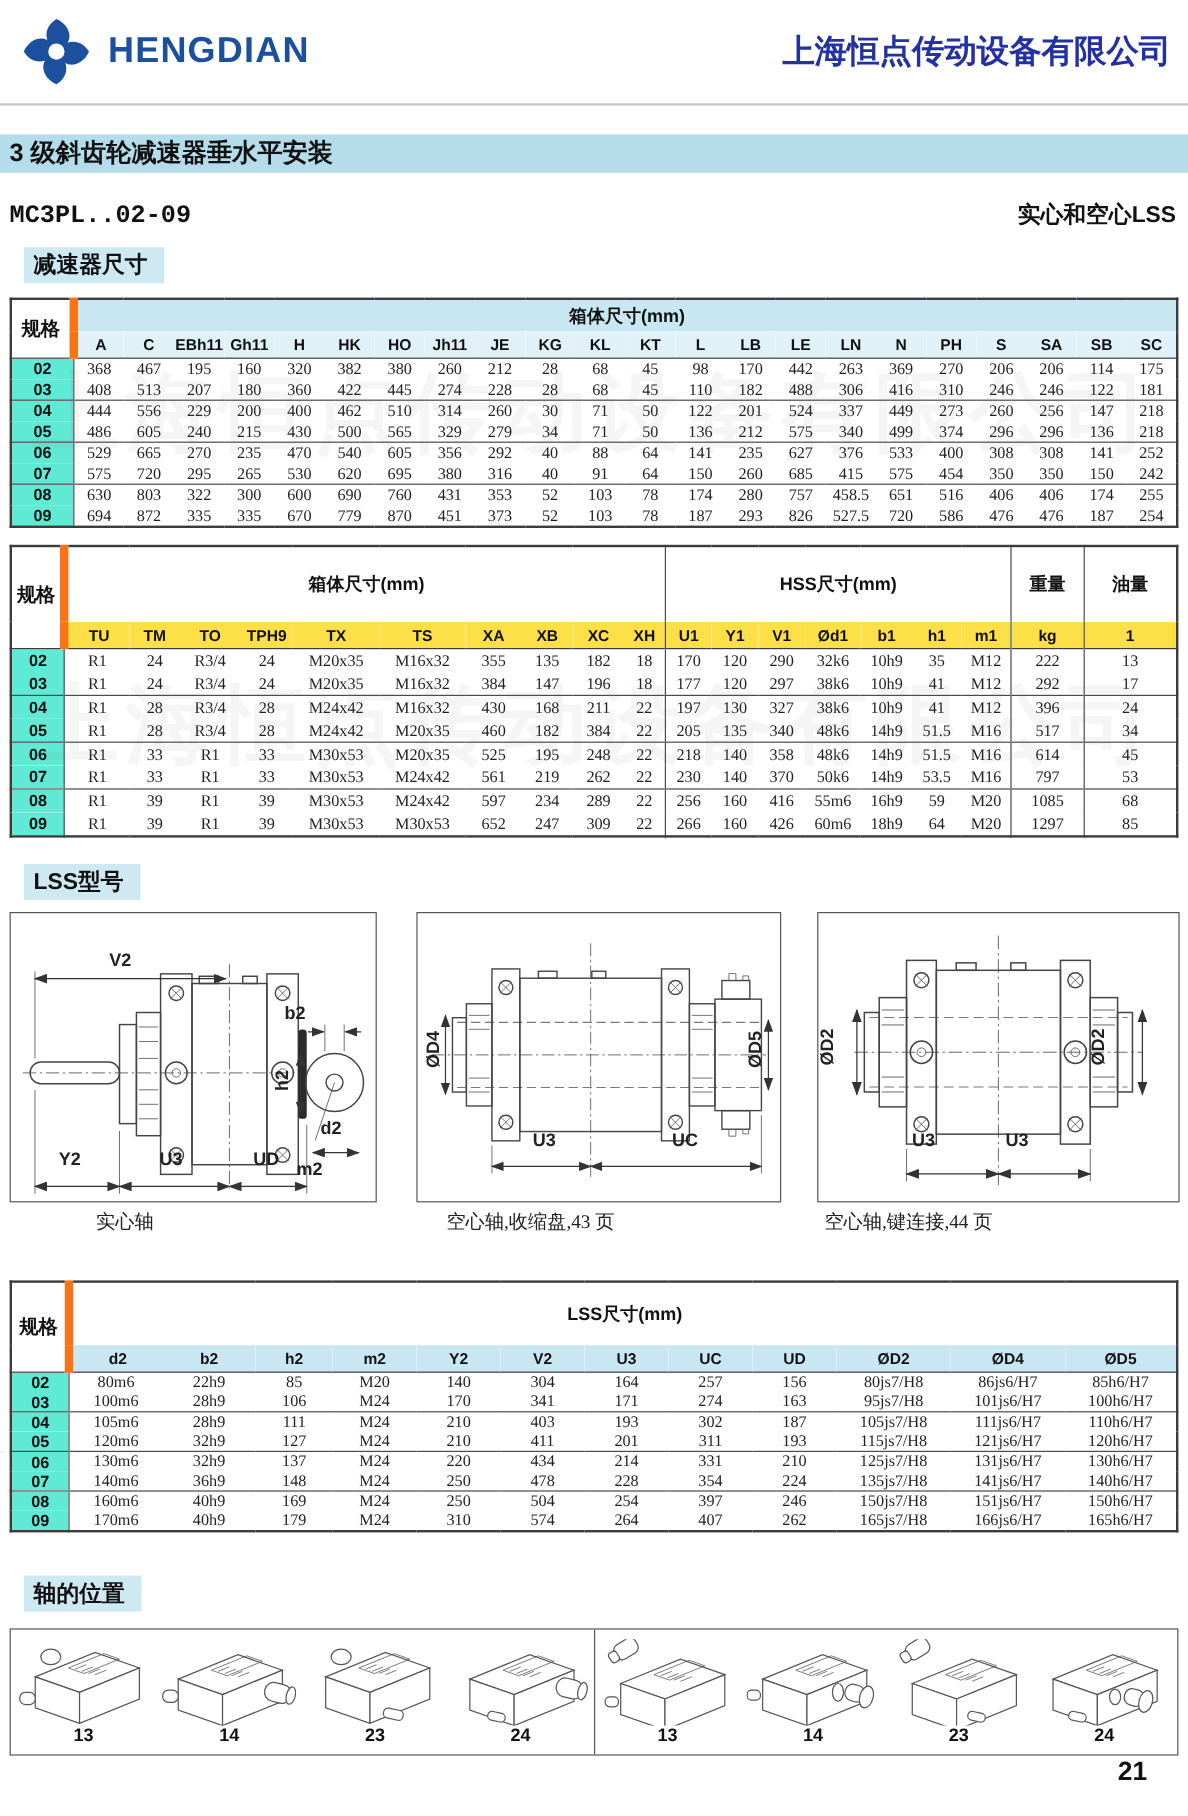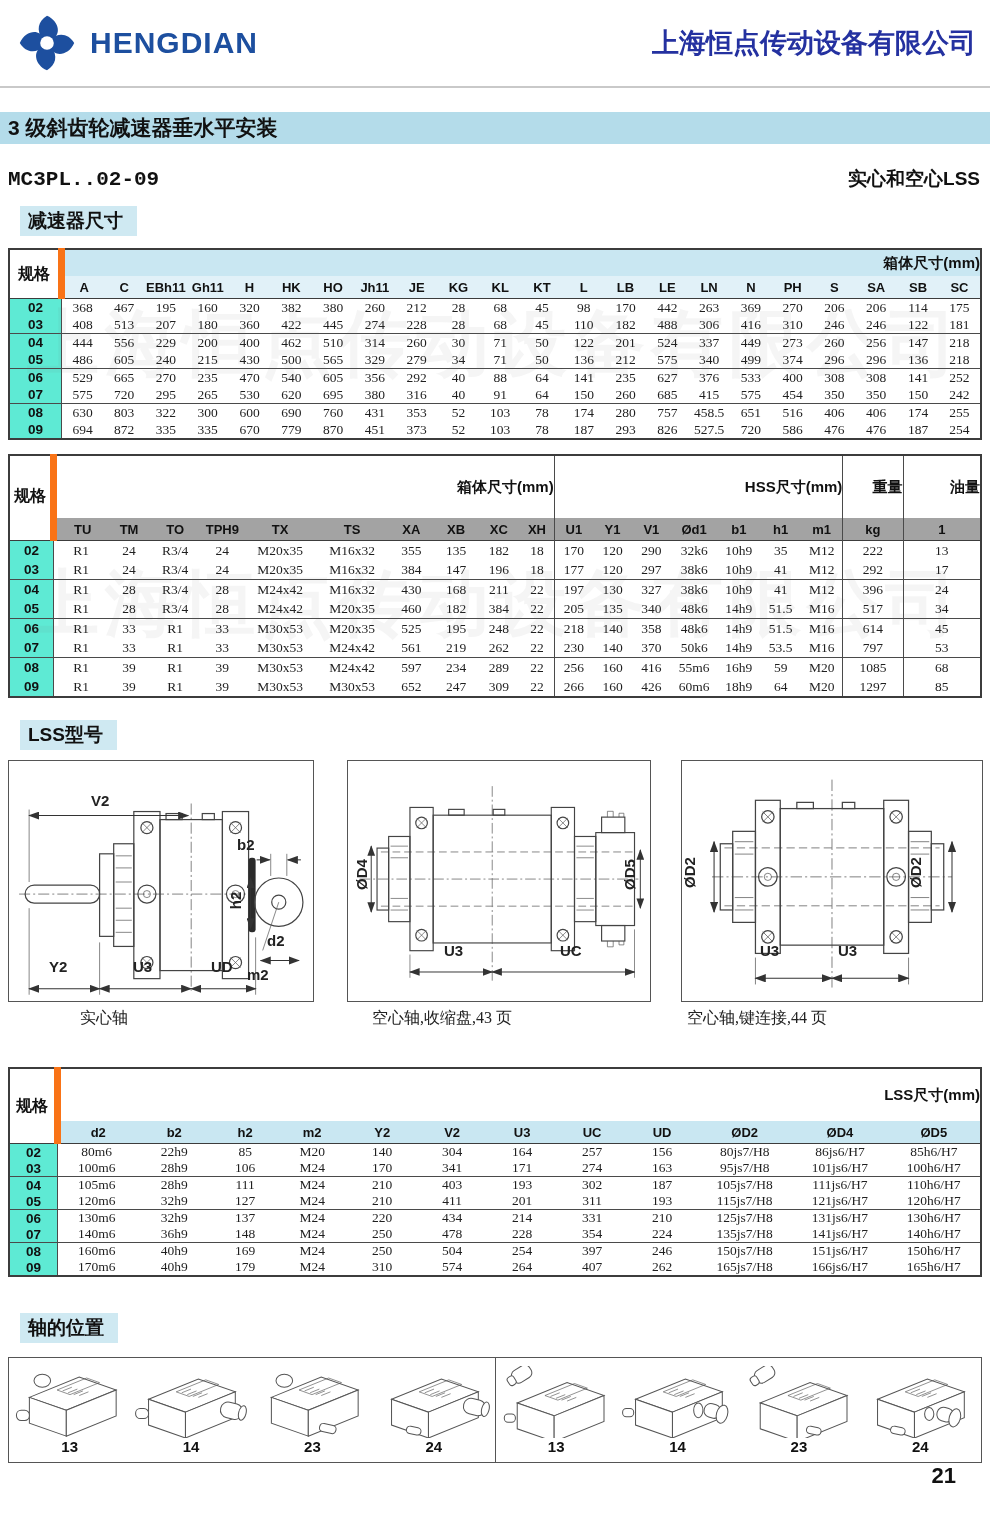--- a/index.html
+++ b/index.html
@@ -27,26 +27,26 @@
   table.dim{border-collapse:collapse;width:974px;margin:12px 8px 0 8px;
             table-layout:fixed;border:2px solid #3c3c3c;}
   table.dim th,table.dim td{padding:0;text-align:center;overflow:hidden;white-space:nowrap;}
   table.dim td{font-family:"Liberation Serif",serif;font-size:13.5px;color:#1f1f1f;height:17px;}
   table.dim tr.cols th{font-size:13px;font-weight:bold;height:22px;}
   table.dim thead{border-bottom:1.5px solid #3c3c3c;}
   table.dim tbody tr.group-start{border-top:1px solid #4a4a4a;}
   table.dim th.spec{background:#5eead4;font-weight:bold;font-size:13.5px;
                     border-right:1px solid #4a4a4a;font-family:"Liberation Sans",sans-serif;}
   table.dim th.spec-head{background:#fff;font-size:16px;font-weight:bold;border-right:7px solid #f97316;}
-  table.dim th.gband{font-size:15px;font-weight:bold;text-align:right;}
+  table.dim th.gband{font-size:15px;font-weight:bold;}
 
   #t1 tr.ghead th.gband{background:#c9e7f2;height:26px;}
   #t1 tr.cols{background:#e1f1f8;}
   #t2 tr.ghead th{height:62px;background:#fff;vertical-align:middle;}
-  #t2 tr.cols{background:#a3a3a3;}
+  #t2 tr.cols{background:#fde047;}
   #t2 th.spec-head{vertical-align:bottom;padding-bottom:4px;}
   #t2 td{height:19px;}
   #t2 tr.ghead th.gband{border-right:1px solid #4a4a4a;}
   #t2 tr.cols th:nth-child(10),#t2 tr.cols th:nth-child(17),#t2 tr.cols th:nth-child(18)
       {border-right:1px solid #4a4a4a;}
   #t2 tbody td:nth-child(11),#t2 tbody td:nth-child(18),#t2 tbody td:nth-child(19)
       {border-right:1px solid #4a4a4a;}
   #t3 tr.ghead th{height:52px;background:#fff;vertical-align:middle;}
   #t3 tr.cols{background:#c9e7f2;}
   #t3 td{height:16px;}

